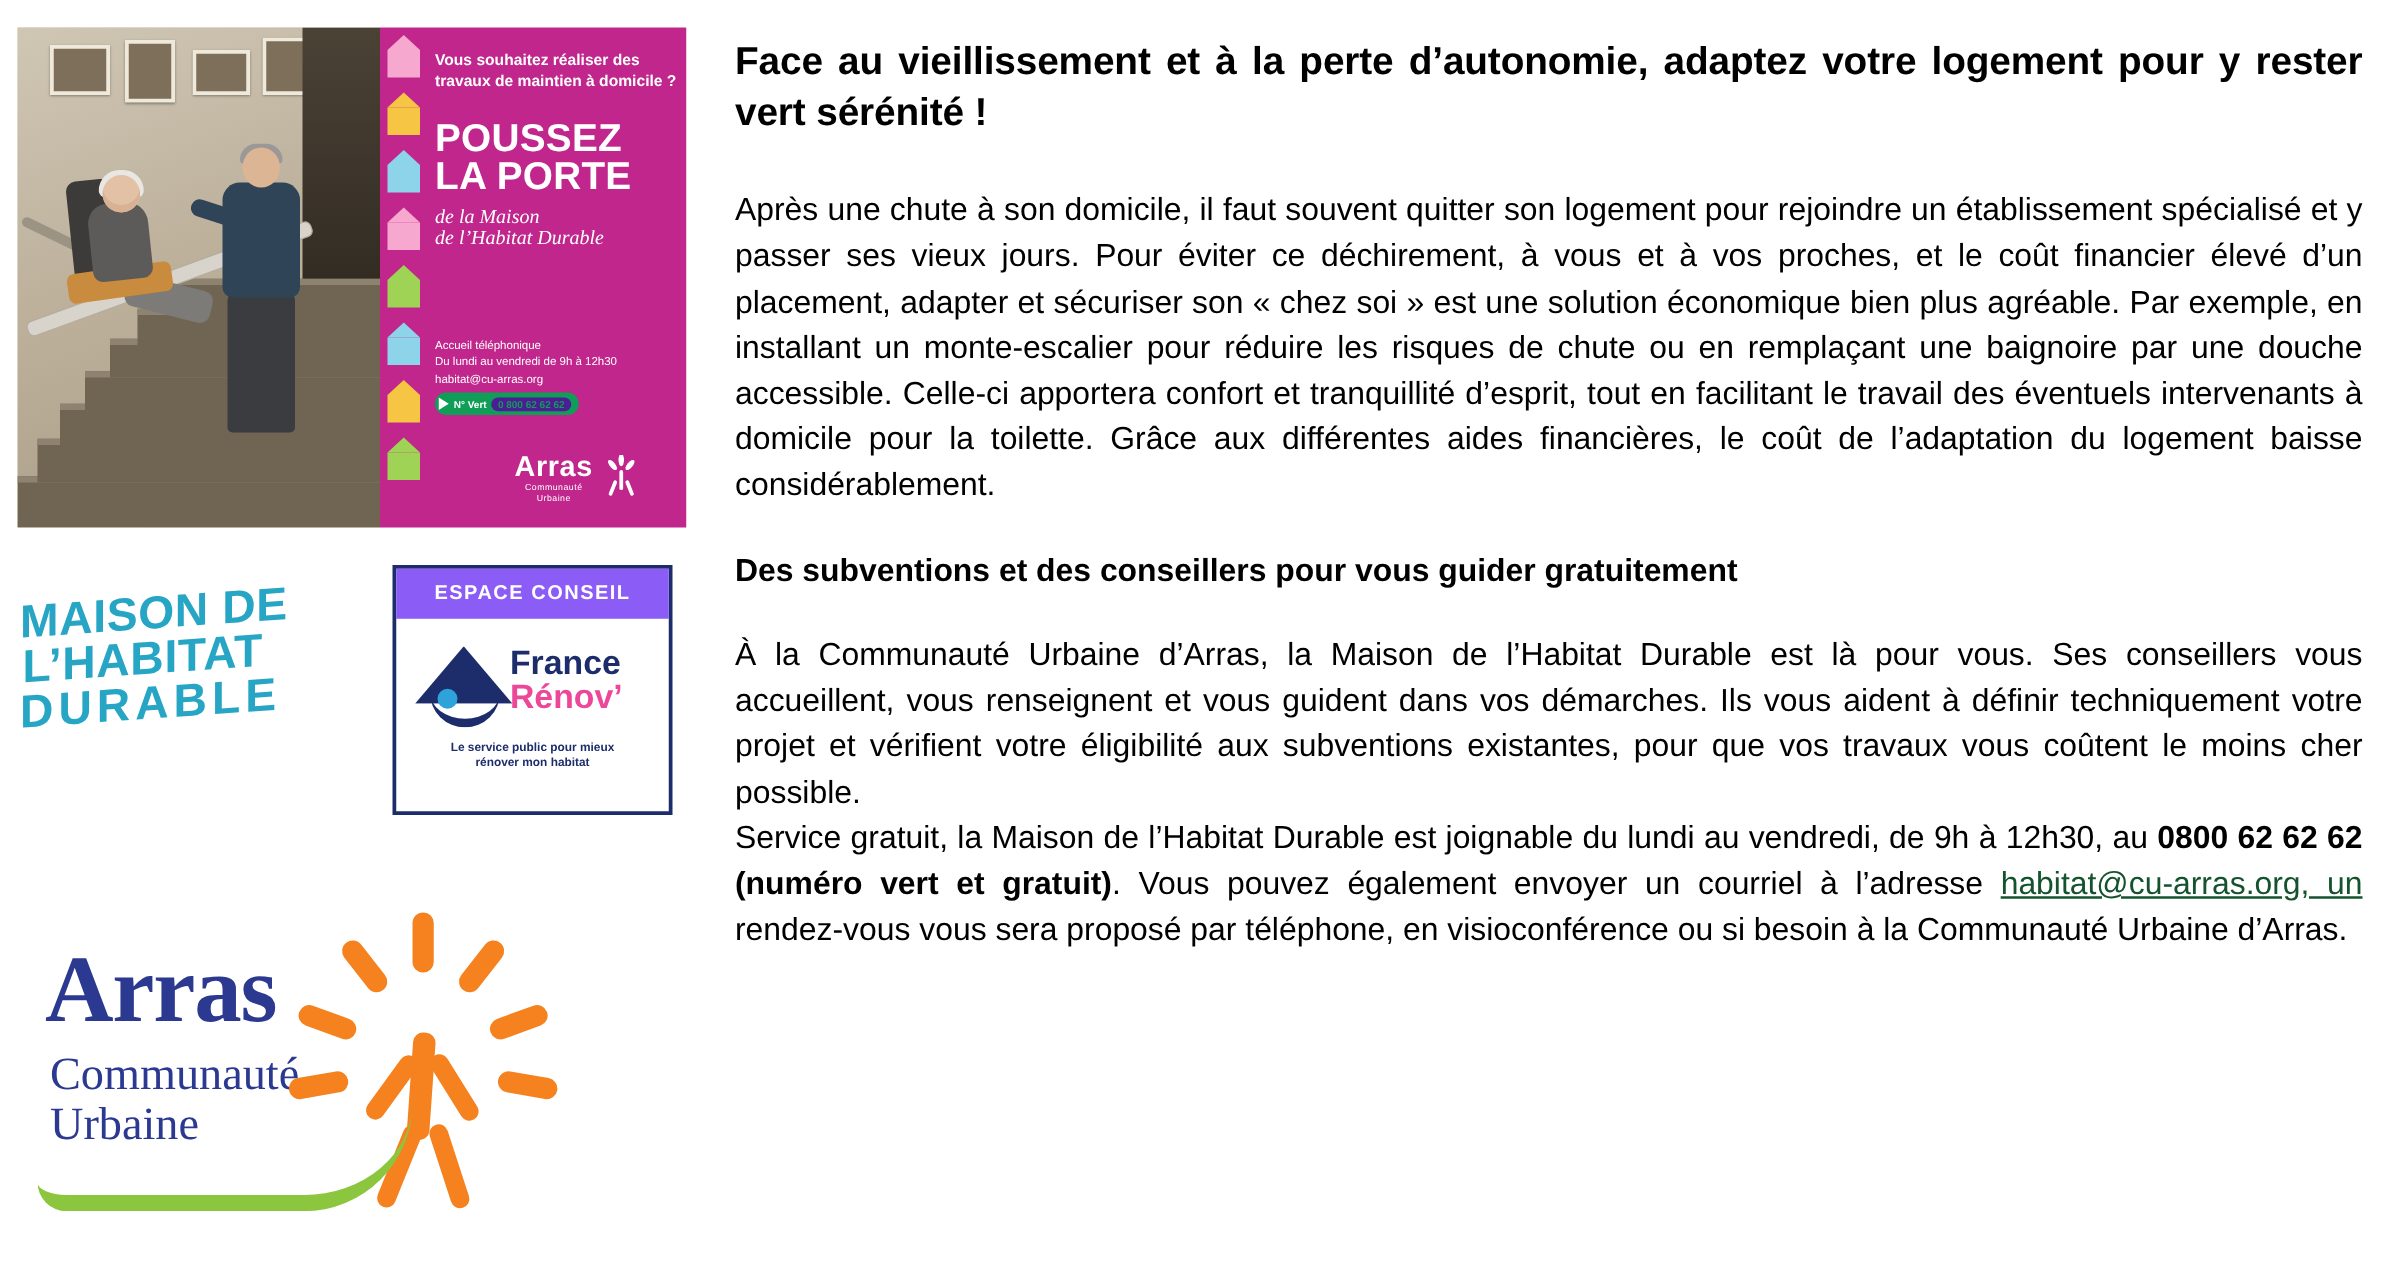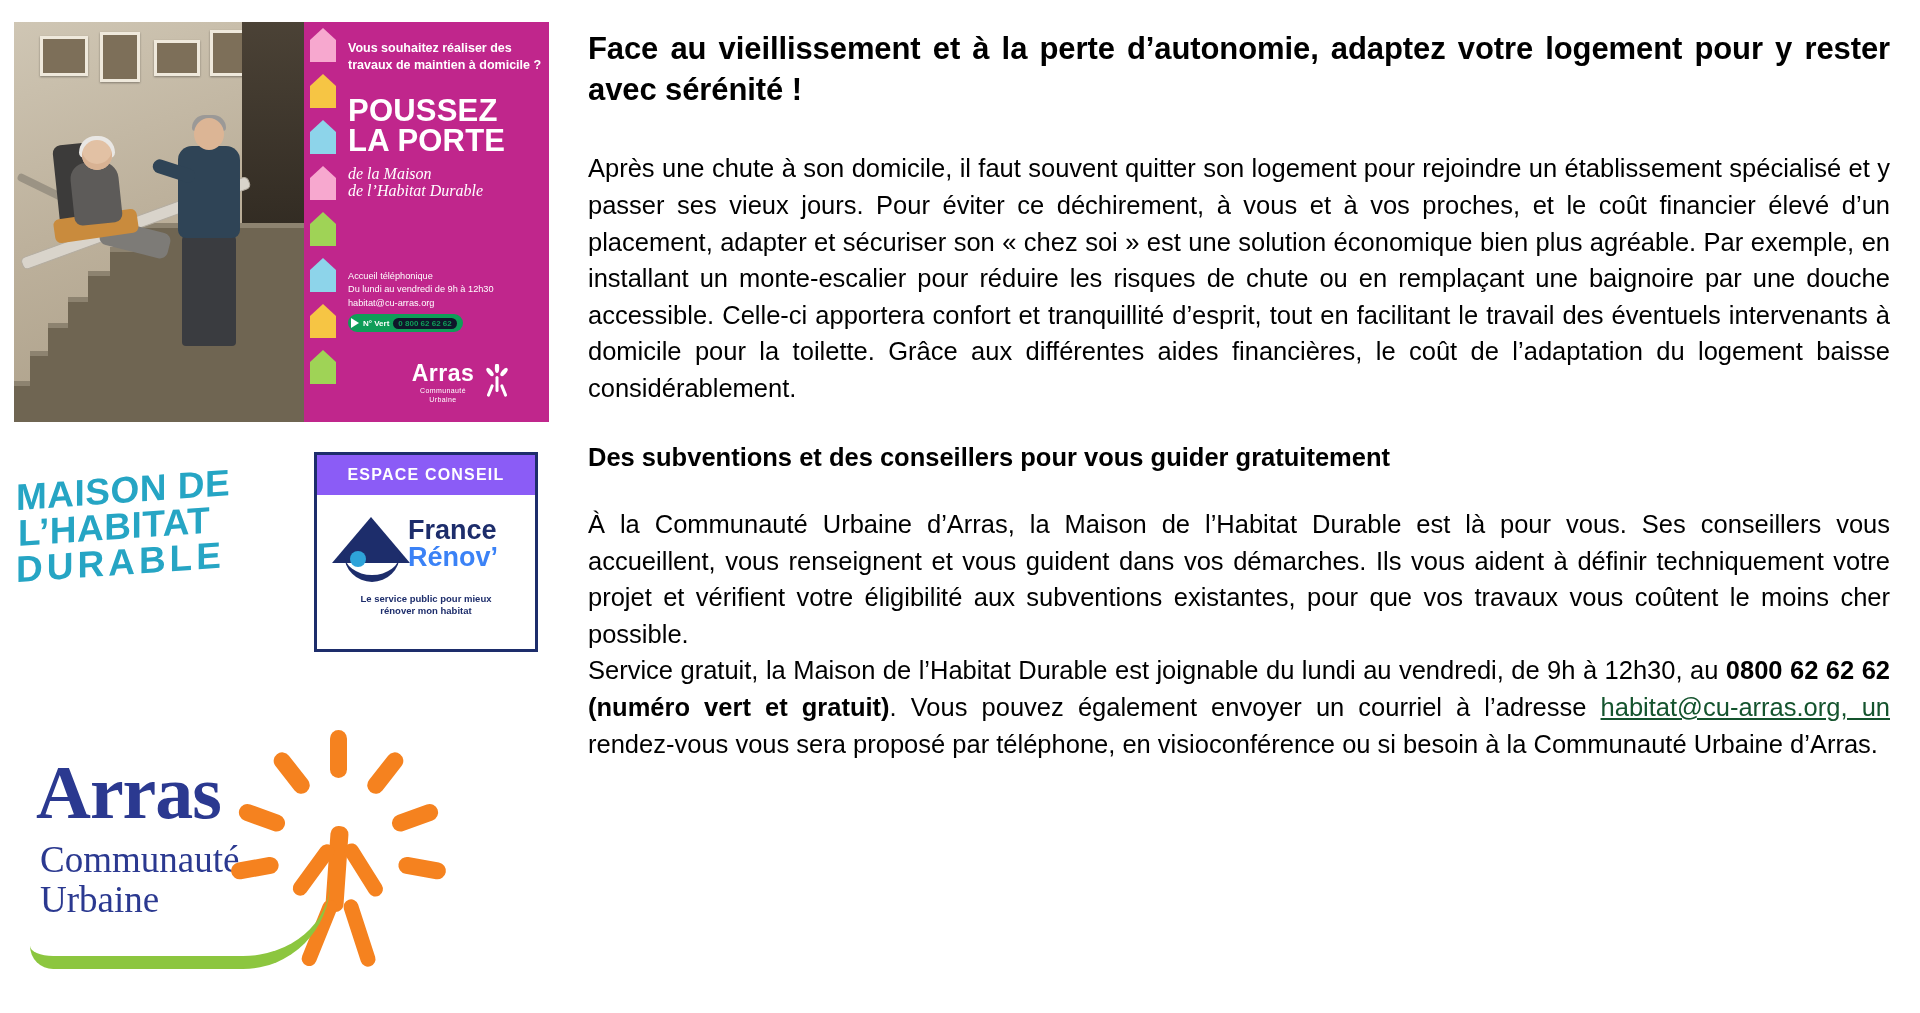--- a/index.html
+++ b/index.html
@@ -272,21 +272,21 @@
   }
   .green-arrow {
     width: 0; height: 0;
     border-top: 5px solid transparent;
     border-bottom: 5px solid transparent;
     border-left: 8px solid #ffffff;
   }
   .panel-green .lbl { font-size: 8px; font-weight: bold; color: #fff; }
   .panel-green .num {
     font-size: 8px; font-weight: bold;
-    background: #0f172a; color: #0f9d58;
+    background: #4c1d95; color: #0f9d58;
     border-radius: 6px; padding: 1px 5px;
   }
   .panel-logo {
     position: absolute;
     left: 64px;
     bottom: 18px;
     width: 150px;
     text-align: center;
     color: #ffffff;
   }
@@ -363,21 +363,21 @@
     border-radius: 50%;
     background: #2ea3d9;
   }
   .fr-name {
     position: absolute;
     left: 82px; top: 2px;
     text-align: left;
     line-height: 1.0;
   }
   .fr-name .w1 { font-size: 27px; font-weight: bold; color: #1d2d6b; }
-  .fr-name .w2 { font-size: 27px; font-weight: bold; color: #3b82f6; }
+  .fr-name .w2 { font-size: 27px; font-weight: bold; color: #ec4899; }
   .fr-tag {
     font-size: 9.5px;
     color: #1d2d6b;
     font-weight: bold;
     line-height: 1.3;
     margin-top: 4px;
   }
 
   
   .arras {
@@ -648,21 +648,21 @@
         <div class="arras-arm" style="left:88px; top:110px; transform: rotate(-32deg);"></div>
         <div class="arras-leg" style="left:44px; top:168px; transform: rotate(22deg);"></div>
         <div class="arras-leg" style="left:84px; top:168px; transform: rotate(-18deg);"></div>
       </div>
       <div class="arras-swoosh"></div>
     </div>
   </div>
 
   <div class="right-col">
 
-    <h1 class="headline">Face au vieillissement et à la perte d’autonomie, adaptez votre logement pour y rester avec sérénité !</h1>
+    <h1 class="headline">Face au vieillissement et à la perte d’autonomie, adaptez votre logement pour y rester vert sérénité !</h1>
 
     <p class="body">Après une chute à son domicile, il faut souvent quitter son logement pour rejoindre un établissement spécialisé et y passer ses vieux jours. Pour éviter ce déchirement, à vous et à vos proches, et le coût financier élevé d’un placement, adapter et sécuriser son « chez soi » est une solution économique bien plus agréable. Par exemple, en installant un monte-escalier pour réduire les risques de chute ou en remplaçant une baignoire par une douche accessible. Celle-ci apportera confort et tranquillité d’esprit, tout en facilitant le travail des éventuels intervenants à domicile pour la toilette. Grâce aux différentes aides financières, le coût de l’adaptation du logement baisse considérablement.</p>
 
     <h2 class="subhead">Des subventions et des conseillers pour vous guider gratuitement</h2>
 
     <p class="body" style="margin-bottom:0;">À la Communauté Urbaine d’Arras, la Maison de l’Habitat Durable est là pour vous. Ses conseillers vous accueillent, vous renseignent et vous guident dans vos démarches. Ils vous aident à définir techniquement votre projet et vérifient votre éligibilité aux subventions existantes, pour que vos travaux vous coûtent le moins cher possible.</p>
 
     <p class="body tight"><span>Service gratuit, la Maison de l’Habitat Durable est joignable du lundi au vendredi, de 9h à 12h30, au </span><b>0800 62 62 62 (numéro vert et gratuit)</b><span>. Vous pouvez également envoyer un courriel à l’adresse </span><a class="link" href="#">habitat@cu-arras.org, un</a><span> rendez-vous vous sera proposé par téléphone, en visioconférence ou si besoin à la Communauté Urbaine d’Arras.</span></p>
   </div>
 </div>

